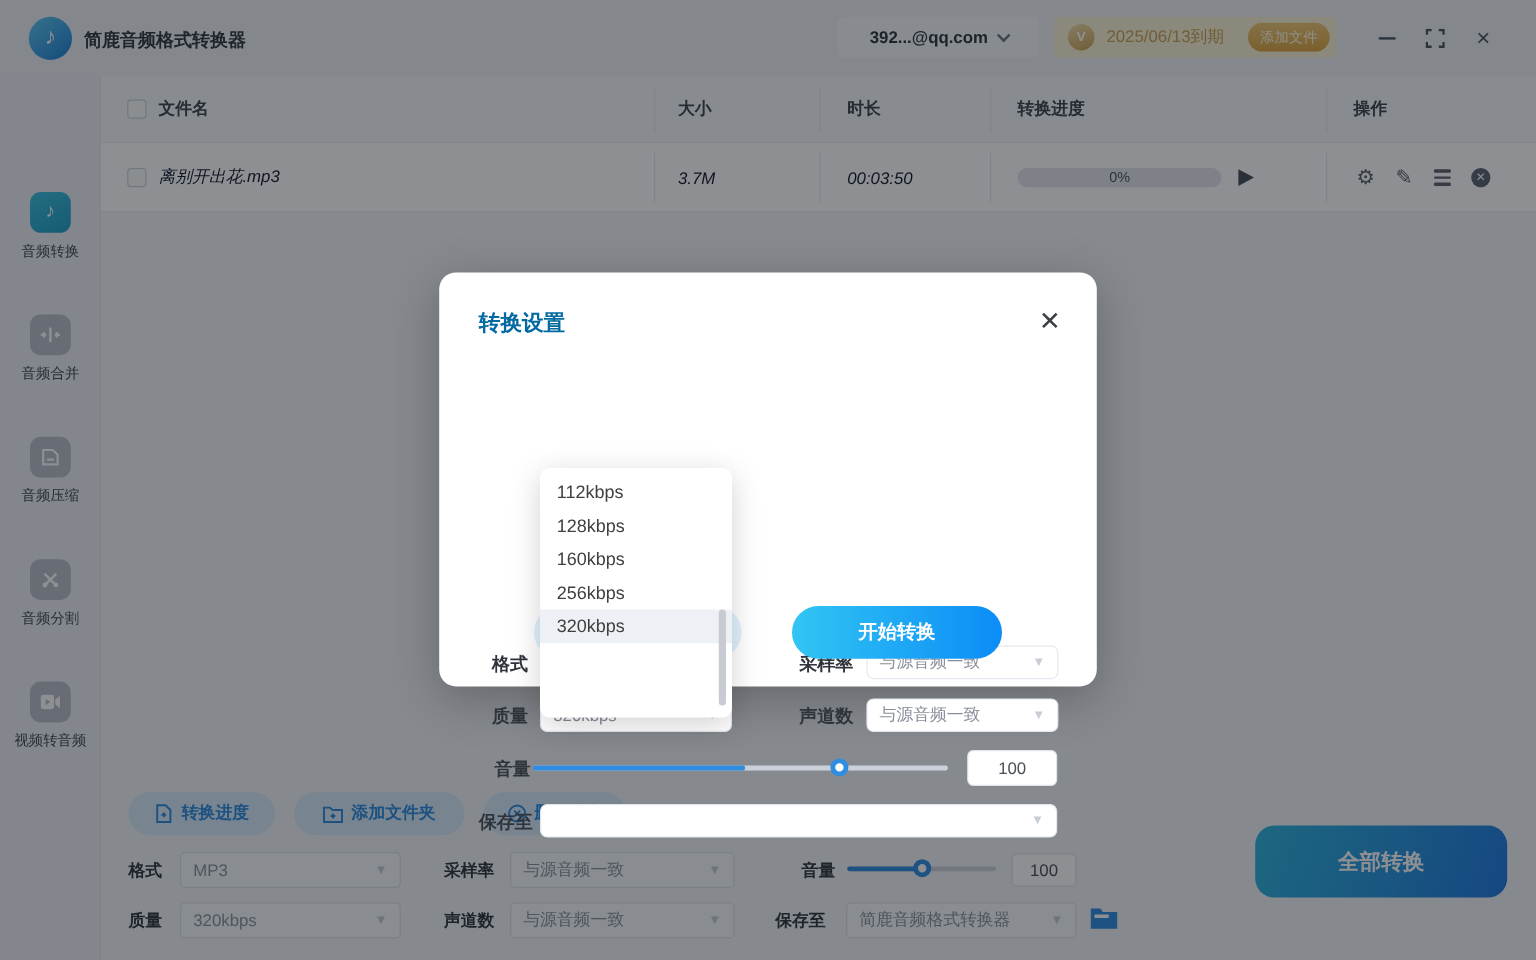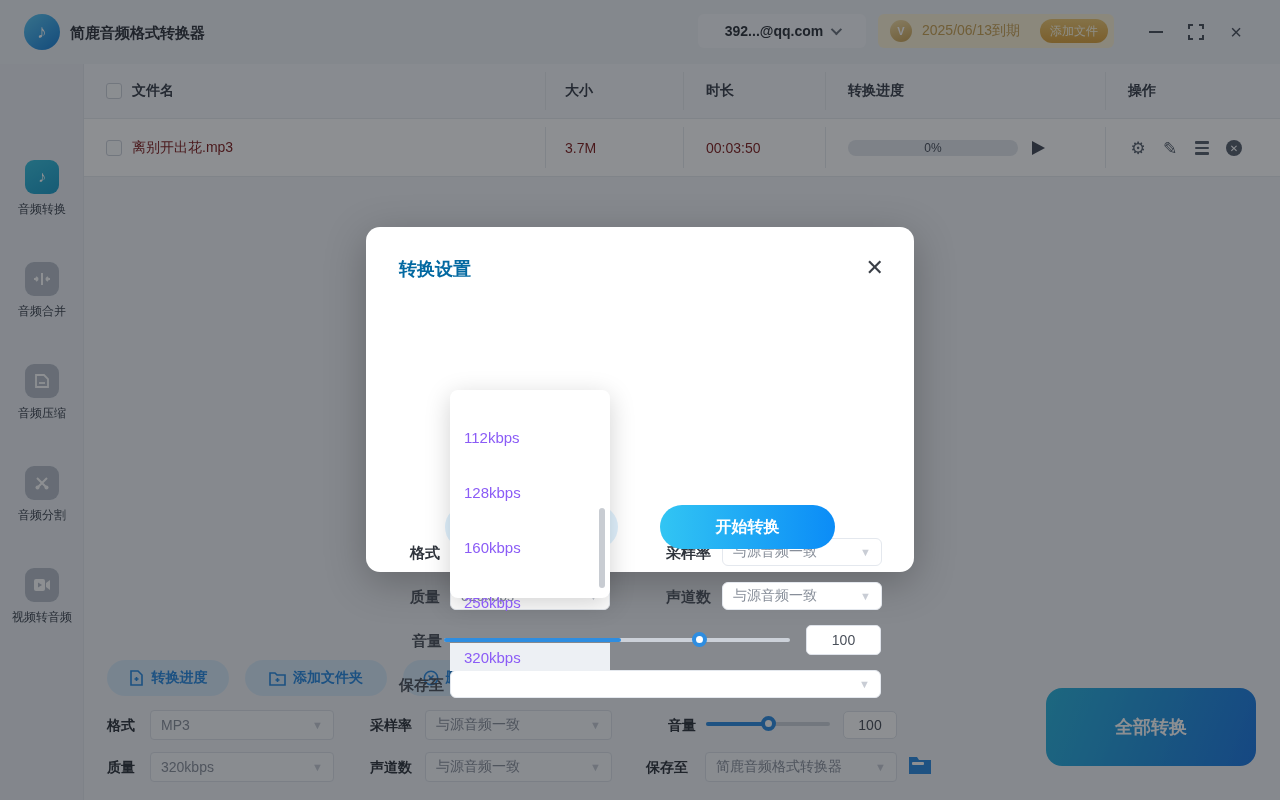--- a/index.html
+++ b/index.html
@@ -41,21 +41,21 @@
   .side-item.active .side-icon { background:linear-gradient(150deg,#39c0dc,#1f9cc8); }
   .side-label { margin-top:7px; font-size:12px; color:#3f4651; }
 
   
   .table-header { position:absolute; left:84px; top:64px; width:1196px; height:55px; background:#f6f8fb;
              border-bottom:1px solid #e7eaef; }
   .table-row { position:absolute; left:84px; top:119px; width:1196px; height:58px; background:#ffffff;
              border-bottom:1px solid #e7eaef; }
   .cell { position:absolute; top:0; height:100%; display:flex; align-items:center; font-size:14px; }
   .hdr { font-weight:bold; color:#3b414c; }
-  .val { color:#7f1d1d; }
+  .val { color:#0f172a;font-style:italic; }
   .col-div { position:absolute; top:8px; bottom:8px; width:1px; background:#e7eaef; }
   .checkbox { width:16px; height:16px; border:1px solid #ccd1da; border-radius:3px; background:#fcfdfe; cursor:pointer; }
   .progress-track { width:170px; height:16px; border-radius:8px; background:#e2e6ec; position:relative; }
   .progress-label { position:absolute; width:100%; text-align:center; top:1px; font-size:12px; color:#4a505c; }
   .play-btn { position:absolute; left:948px; top:22px; width:0; height:0; cursor:pointer;
               border-left:13px solid #454b58; border-top:7px solid transparent; border-bottom:7px solid transparent; }
   .op-icon { position:absolute; top:20px; width:18px; height:18px; color:#59626f; font-size:17px;
               display:flex; align-items:center; justify-content:center; cursor:pointer; }
   .burger { display:flex; flex-direction:column; gap:3px; }
   .burger i { display:block; width:14px; height:2.4px; background:#59626f; border-radius:1px; }
@@ -70,21 +70,21 @@
   .select { position:absolute; border:1px solid #dde1e8; border-radius:4px; background:#f7f9fc;
               display:flex; align-items:center; font-size:14px; color:#8b919c; padding:0 10px; cursor:pointer; }
   .select .arrow { margin-left:auto; color:#c6cbd3; font-size:11px; }
   .slider { position:absolute; height:4px; border-radius:2px; background:#ccd1d9; }
   .slider .fill { position:absolute; left:0; top:0; height:4px; border-radius:2px; background:#2e8de0; }
   .slider .handle { position:absolute; top:-6px; width:15px; height:15px; border-radius:50%;
               background:#fff; border:4px solid #2e8de0; cursor:pointer; }
   .num-box { position:absolute; border:1px solid #dfe3ea; border-radius:5px; background:#fff;
               display:flex; align-items:center; justify-content:center; font-size:14px; color:#4a505a; }
   .folder-btn { position:absolute; left:908px; top:755px; cursor:pointer; }
-  .convert-all { position:absolute; left:1046px; top:688px; width:210px; height:78px; border-radius:16px;
+  .convert-all { position:absolute; left:1046px; top:688px; width:210px; height:60px; border-radius:16px;
               background:linear-gradient(110deg,#2cb4dc,#1e78e0); color:#fff; font-size:18px; font-weight:bold;
               display:flex; align-items:center; justify-content:center; cursor:pointer; }
 
   
   .overlay { position:absolute; inset:0; background:rgba(13,17,23,0.47); z-index:10; }
   .modal { position:absolute; left:366px; top:227px; width:548px; height:345px; background:#fff;
               border-radius:14px; z-index:20; box-shadow:0 10px 40px rgba(0,0,0,0.25); }
   .m-title { position:absolute; left:33px; top:30px; font-size:18px; font-weight:bold; color:#0369a1; }
   .m-close { position:absolute; right:30px; top:28px; font-size:22px; color:#3a3f47; cursor:pointer; }
   .m-label { position:absolute; font-size:15px; font-weight:bold; color:#2f343c; }
@@ -93,21 +93,21 @@
               padding:0 10px; cursor:pointer; }
   .m-select .arrow { margin-left:auto; color:#c9cdd5; font-size:11px; }
   .m-btn-secondary { position:absolute; left:79px; top:278px; width:173px; height:44px; border-radius:22px;
               background:#e0f1fd; cursor:pointer; }
   .m-btn-primary { position:absolute; left:294px; top:278px; width:175px; height:44px; border-radius:22px;
               background:linear-gradient(90deg,#32c5f3,#0b8cf7); color:#fff; font-size:16px; font-weight:bold;
               display:flex; align-items:center; justify-content:center; cursor:pointer; }
   .dropdown { position:absolute; left:84px; top:163px; width:160px; height:208px; background:#fff;
               border-radius:8px; box-shadow:0 6px 26px rgba(0,0,0,0.18); z-index:30; padding:6px 0; }
   .dd-item { height:28px; display:flex; align-items:center; padding-left:14px; font-size:15px;
-              color:#8b5cf6; cursor:pointer;margin-top:27px; }
+              color:#404040; cursor:pointer; }
   .dd-item.selected { background:#edf0f4; }
   .dd-scroll { position:absolute; right:5px; top:118px; width:6px; height:80px; border-radius:3px; background:#c8ccd2; }
 </style>
 </head>
 <body>
 
 <div class="screen">
 
   <div class="topbar">
     <div class="logo">♪</div>

